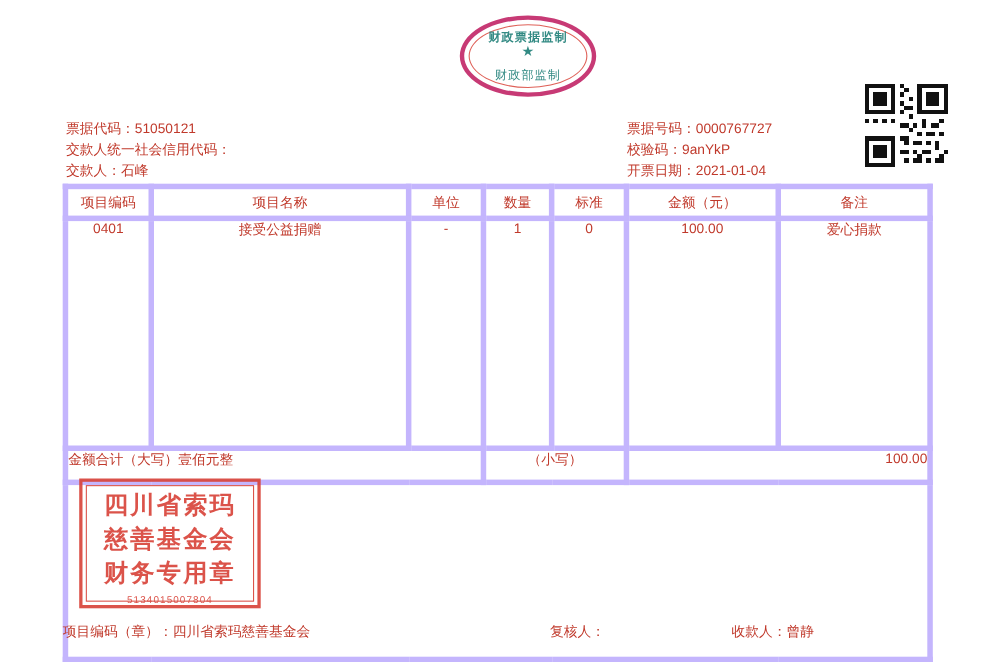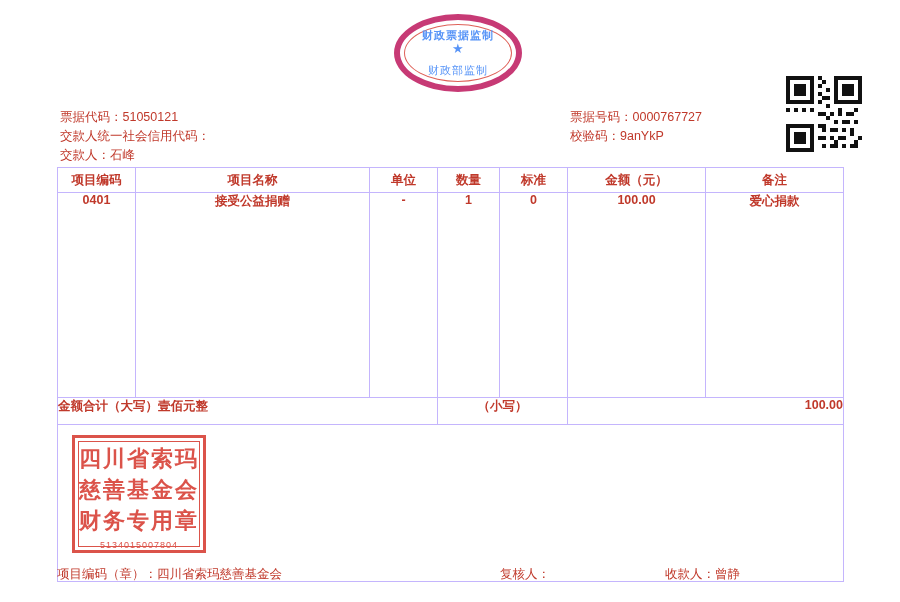--- a/index.html
+++ b/index.html
@@ -30,27 +30,27 @@
     font-family: "Liberation Serif", serif;
     font-size: 26px;
     font-weight: bold;
     letter-spacing: 2px;
     color: #c0392b;
     white-space: nowrap;
   }
   
   .oval-seal {
     position: absolute;
-    left: 394px;
+    left: 418px;
     top: 14px;
     width: 116px;
     height: 66px;
-    border: 6px solid #be185d;
+    border: 4px solid #be185d;
     border-radius: 50%;
-    color: #3b82f6;
+    color: #0f766e;
     opacity: 0.85;
     pointer-events: none;
   }
   .oval-seal .inner-ring {
     position: absolute;
     left: 4px;
     top: 4px;
     right: 4px;
     bottom: 4px;
     border: 1px solid #d9453b;
@@ -117,23 +117,23 @@
     position: absolute;
     left: 57px;
     top: 167px;
     width: 786px;
     border-collapse: collapse;
     table-layout: fixed;
     font-size: 12.5px;
     color: #c0392b;
   }
   table.main th, table.main td {
-    border: 1px solid #c4b5fd;
+    border: 5px solid #c4b5fd;
     padding: 0;
-    font-weight: bold;
+    font-weight: normal;
     vertical-align: top;
   }
   table.main thead th {
     height: 24px;
     text-align: center;
     vertical-align: middle;
     font-size: 12.5px;
   }
   .c-code   { width: 78px; }
   .c-name   { width: 234px; }
@@ -172,21 +172,21 @@
   }
   .footer .f-item { position: absolute; white-space: nowrap; }
   .f-unit { left: 0; }
   .f-check { left: 443px; }
   .f-payee { left: 608px; }
   
   .square-seal {
     position: absolute;
     left: 72px;
     top: 435px;
-    width: 134px;
+    width: 165px;
     height: 118px;
     border: 3px solid #d9453b;
     box-sizing: border-box;
     color: #d9453b;
     text-align: center;
     opacity: 0.92;
   }
   .square-seal .ss-inner {
     position: absolute;
     left: 3px; top: 3px; right: 3px; bottom: 3px;
@@ -234,20 +234,23 @@
       <span>交款人：</span><span>石峰</span>
     </div>
   </div>
 
   <div class="info-right">
     <div class="info-row">
       <span>票据号码：</span><span>0000767727</span>
     </div>
     <div class="info-row">
       <span>校验码：</span><span>9anYkP</span>
+    </div>
+    <div class="info-row">
+      <span>开票日期：</span><span>2021-01-04</span>
     </div>
   </div>
 
   <div class="qr">
     <svg width="76" height="76" viewBox="0 0 19 19" shape-rendering="crispEdges">
       <rect width="19" height="19" fill="#ffffff"></rect>
       <g fill="#111111">
 
         <rect x="0" y="0" width="7" height="1"></rect>
           <rect x="0" y="6" width="7" height="1"></rect>

